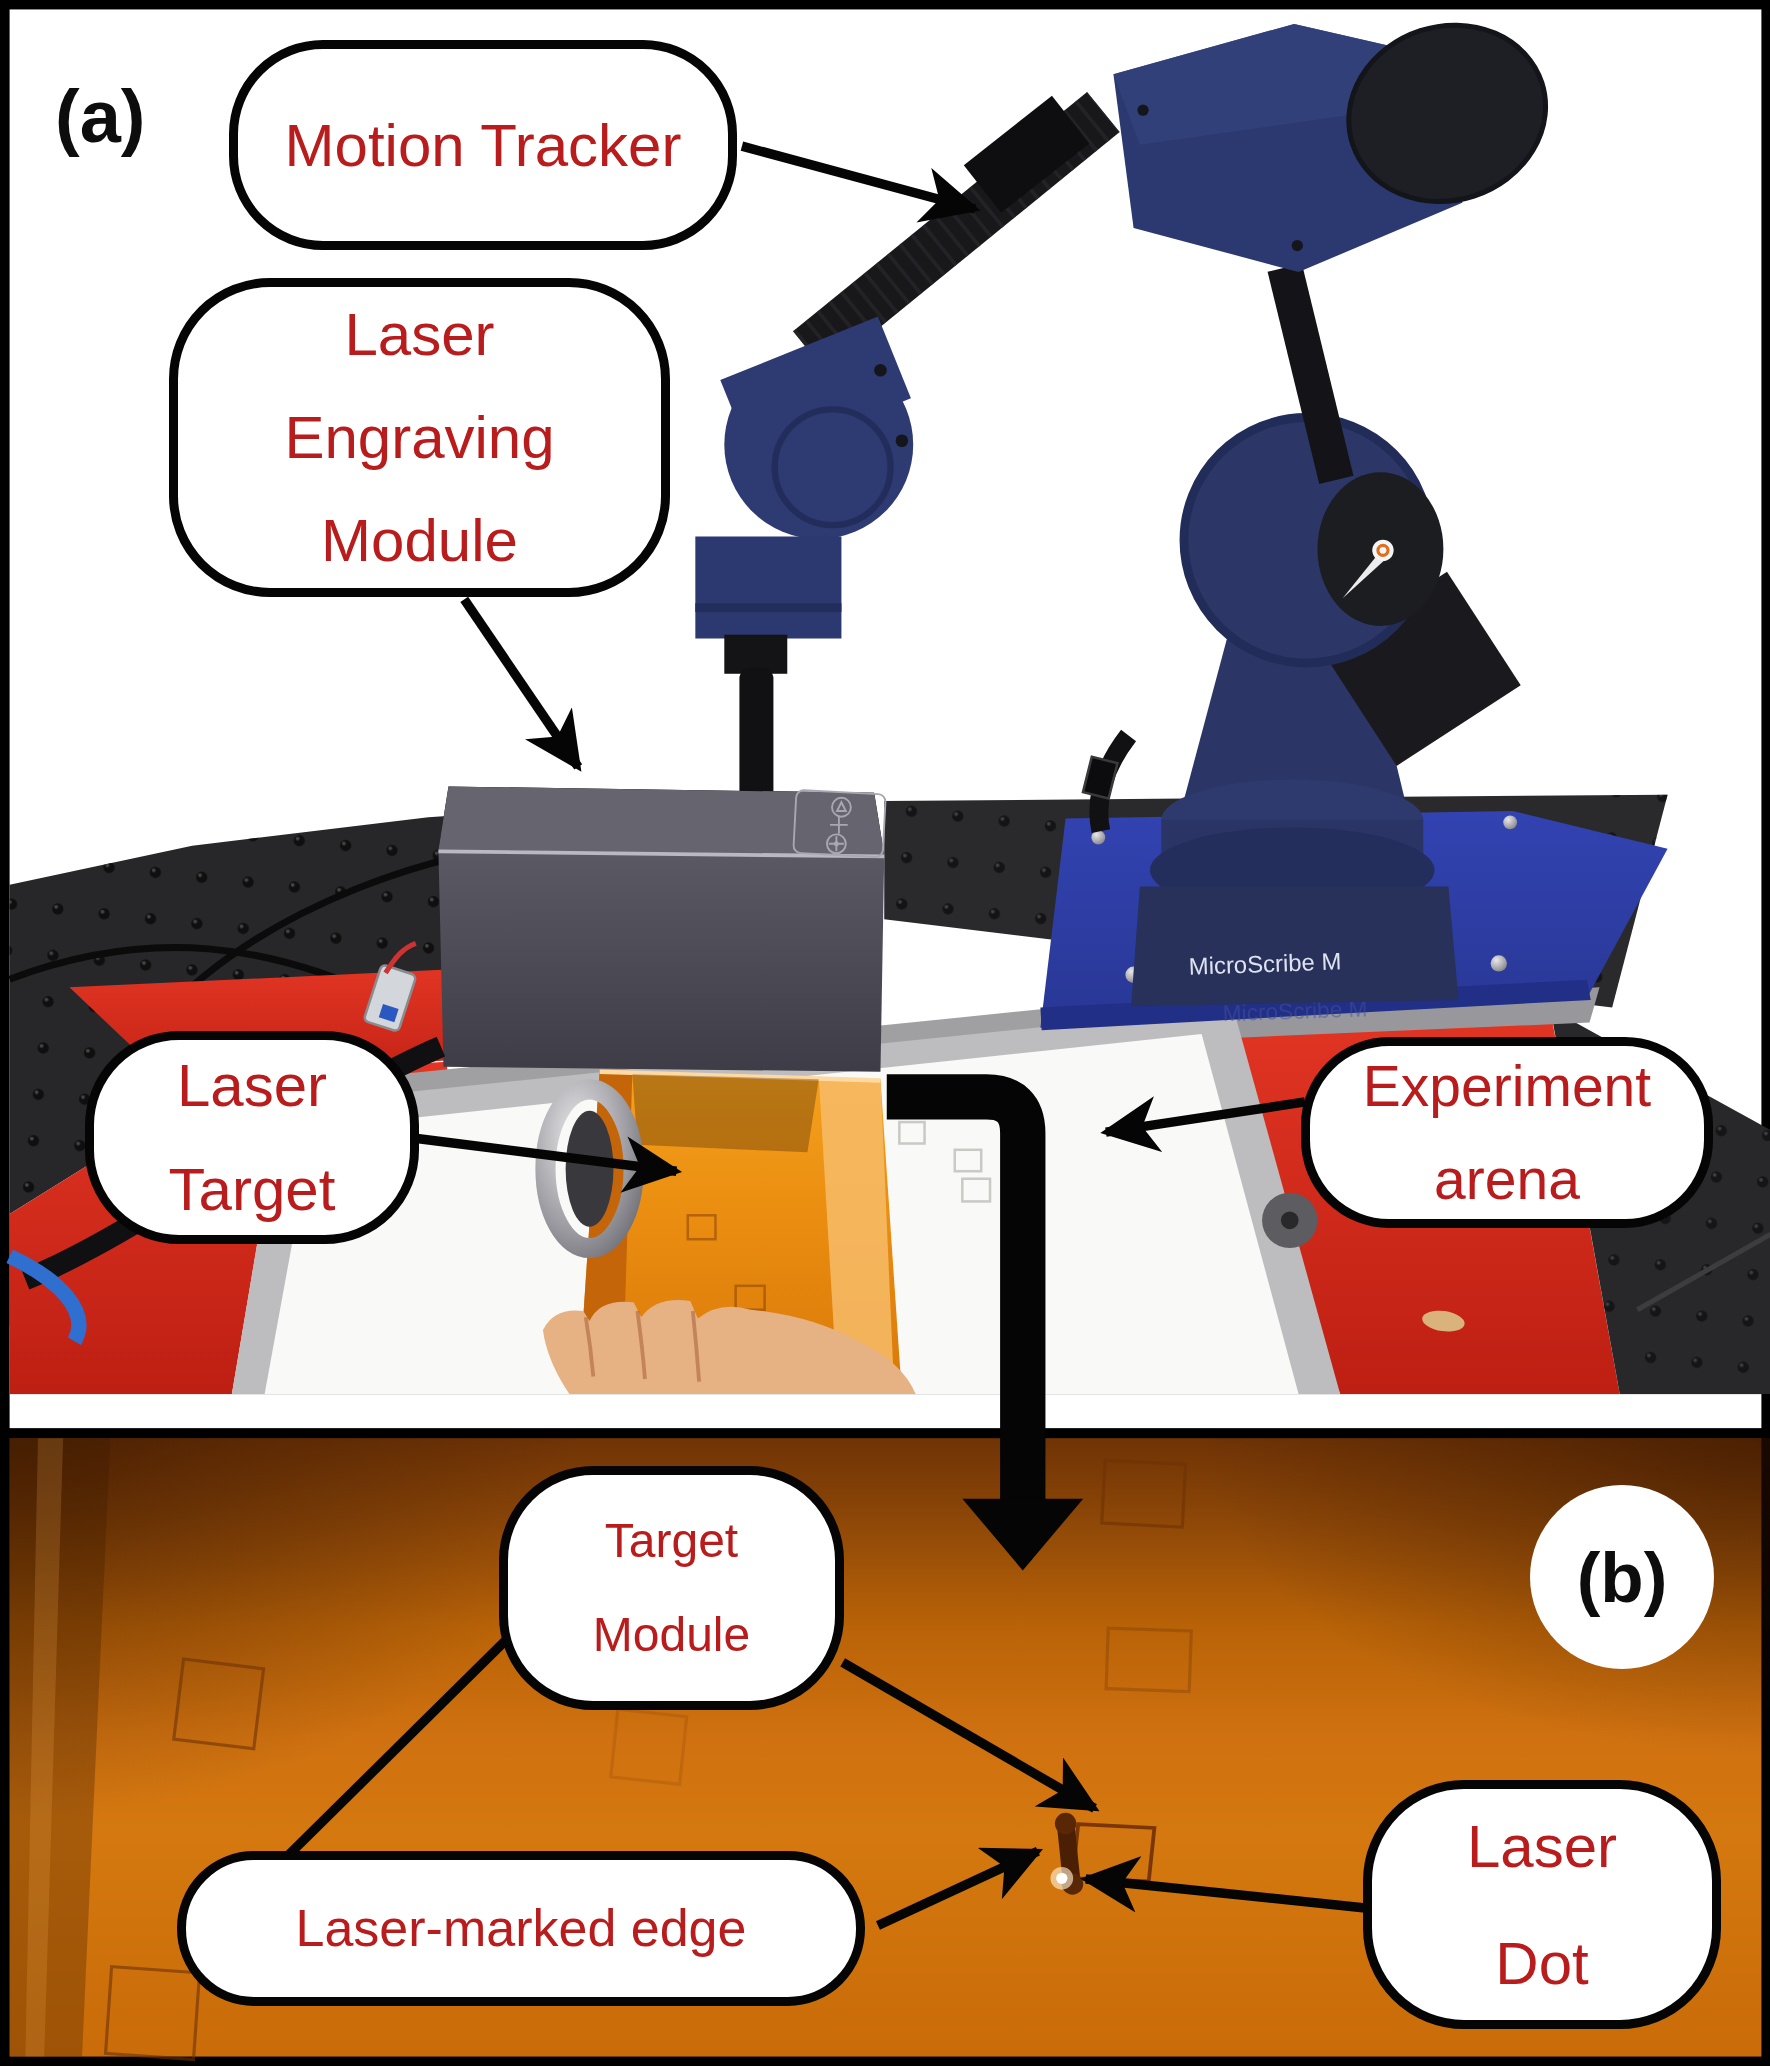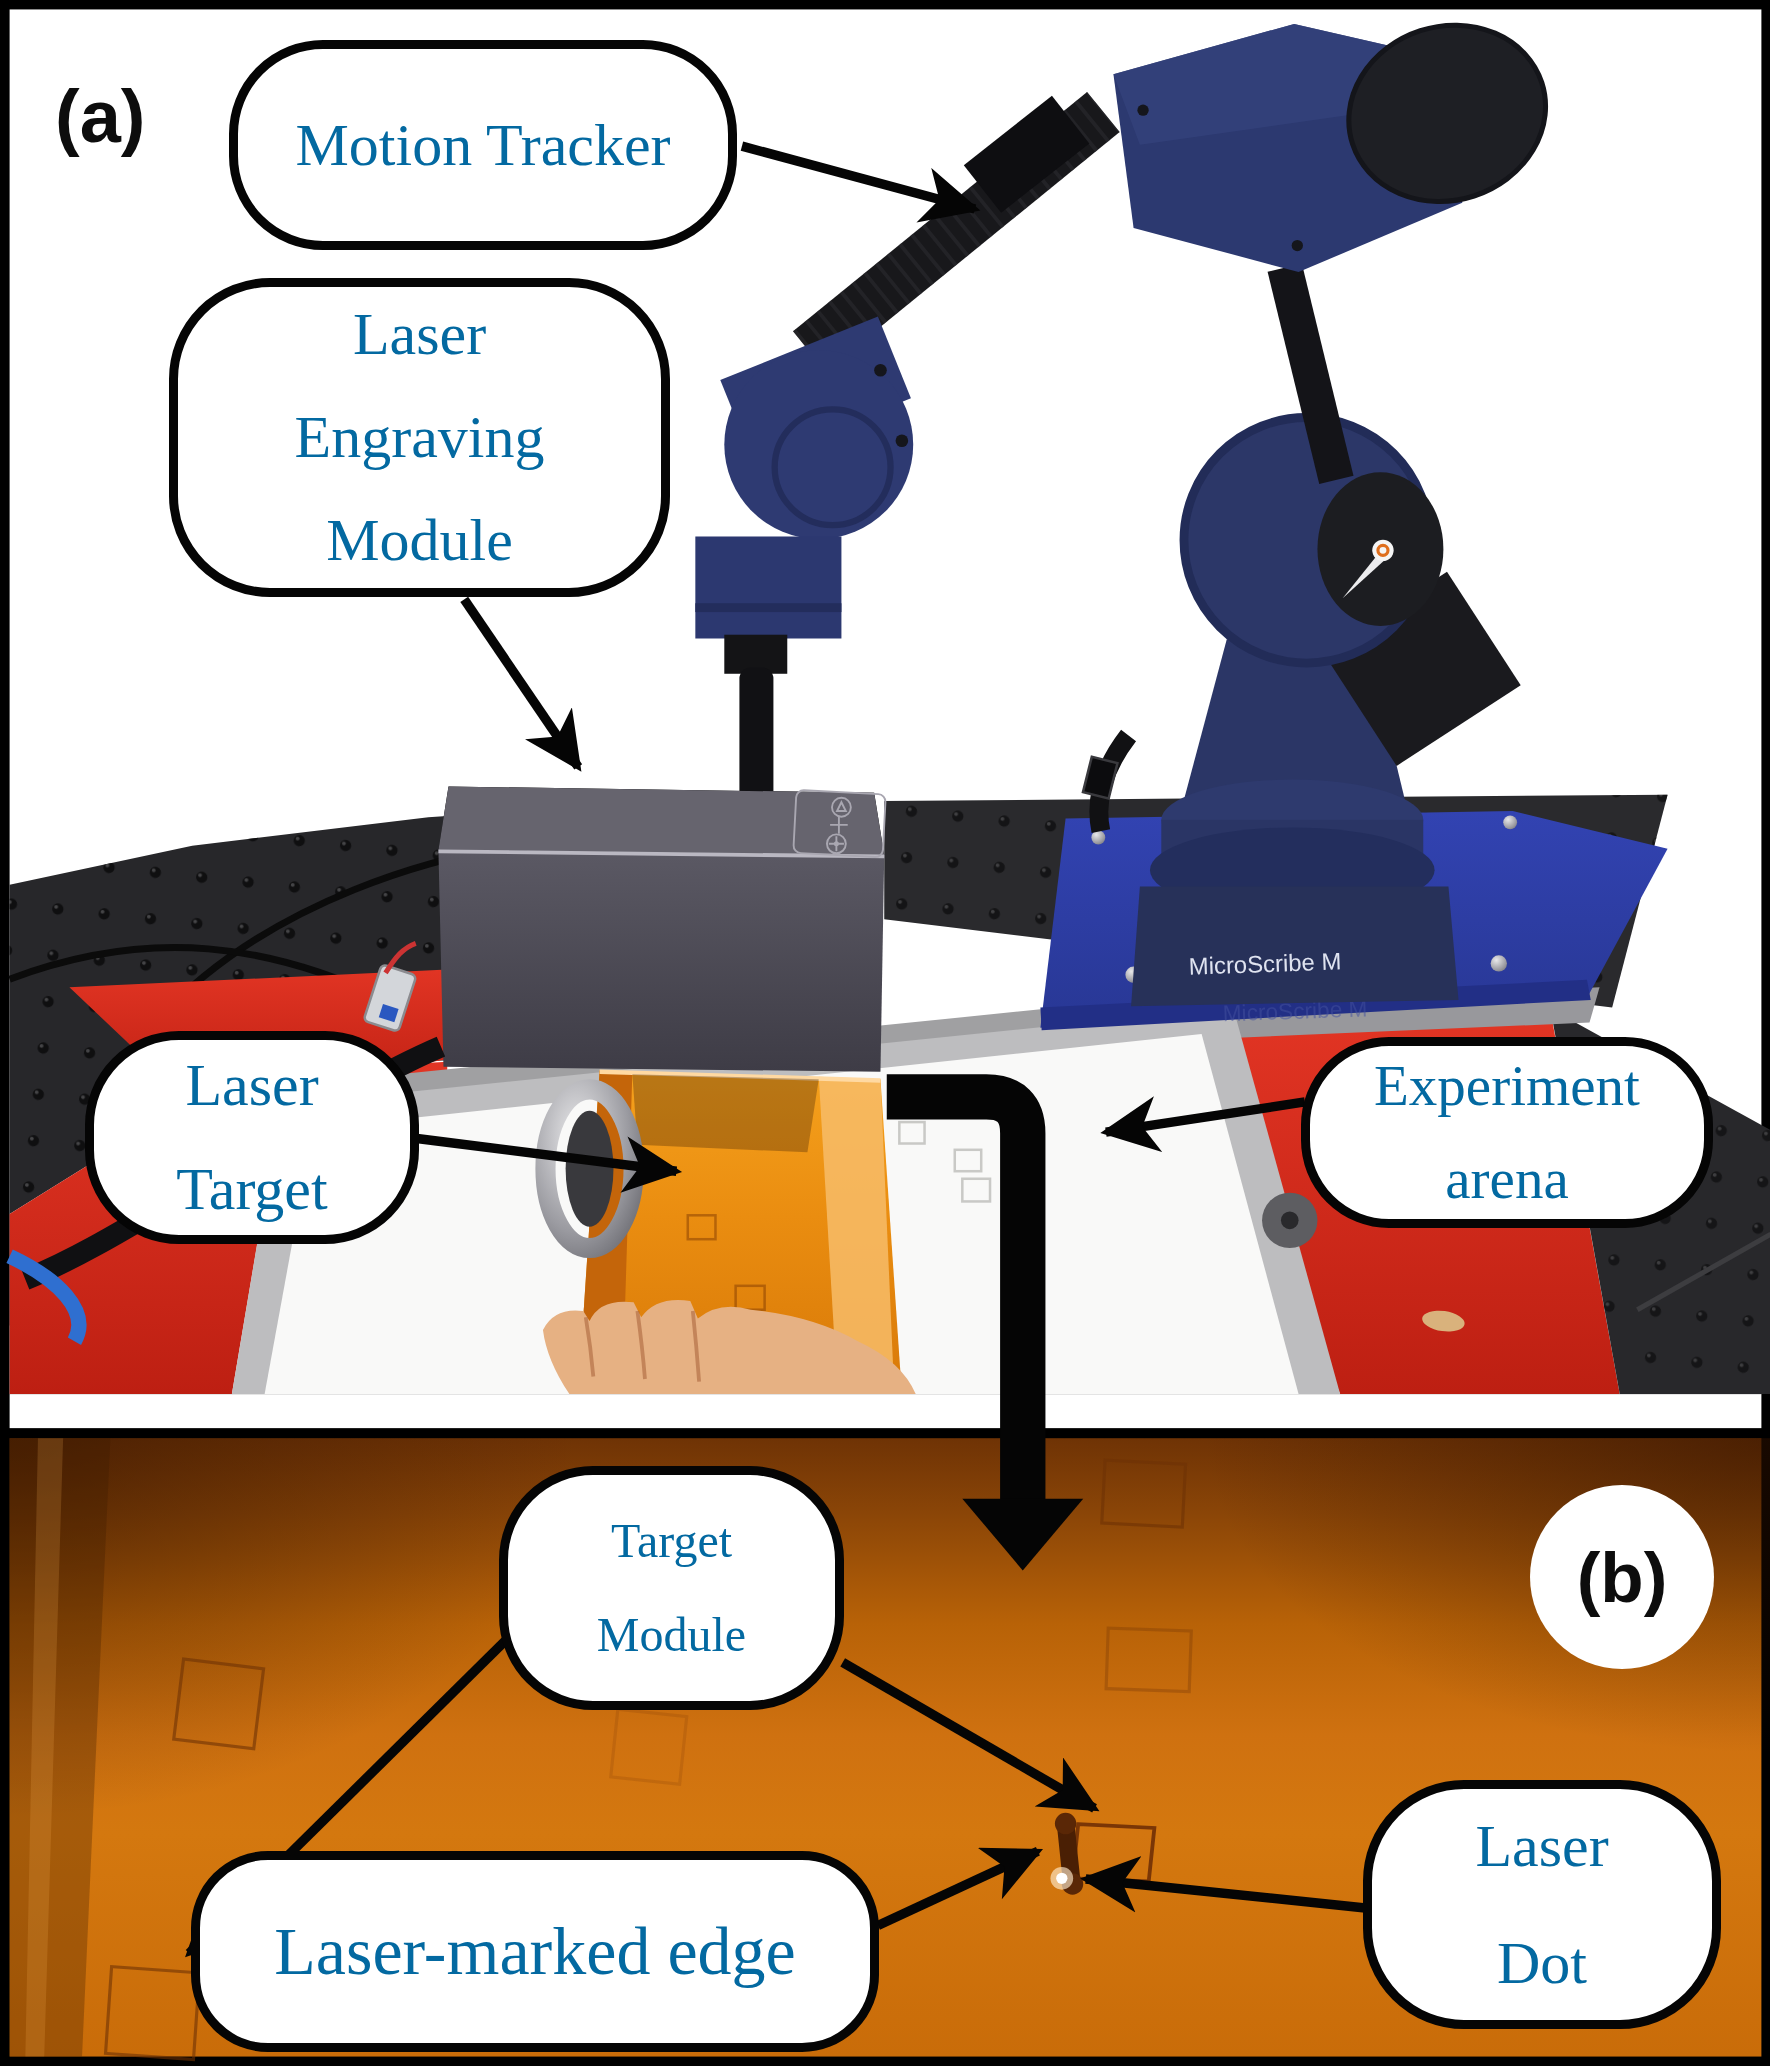--- a/index.html
+++ b/index.html
@@ -2,30 +2,30 @@
 <html style="font-size:10px"><head>
 <meta charset="utf-8">
 <style>
   html,body{margin:0;padding:0;background:#000;}
   #figure{position:relative;width:1771px;height:2066px;background:#000;
           font-family:"Liberation Sans",sans-serif;overflow:hidden;}
   #photo-svg{position:absolute;left:0;top:0;width:1771px;height:2066px;}
   .callout{position:absolute;background:#ffffff;border:9.4px solid #050505;
            box-sizing:border-box;display:flex;flex-direction:column;
            align-items:center;justify-content:center;text-align:center;
-           color:#0369a1;font-family:Liberation Serif, serif;line-height:1.55;}
+           color:#b91c1c;font-family:Liberation Sans, sans-serif;line-height:1.55;}
   .callout .ln{display:block;}
   .panel-letter{position:absolute;font-weight:bold;color:#0d0d0d;
                 font-family:"Liberation Sans",sans-serif;}
   #co-motion{left:229px;top:40px;width:508px;height:210px;border-radius:94px;font-size:60px;}
   #co-lem{left:169px;top:278px;width:501px;height:319px;border-radius:101px;font-size:60px;line-height:1.72;}
   #co-shield{left:85px;top:1031px;width:334px;height:213px;border-radius:94px;font-size:60px;line-height:1.72;}
   #co-arena{left:1301px;top:997px;width:412px;height:191px;border-radius:88px;font-size:57px;line-height:1.62;margin-top:40px;}
   #co-target{left:499px;top:1466px;width:345px;height:244px;border-radius:94px;font-size:48px;line-height:1.95;}
-  #co-edge{left:191px;top:1851px;width:688px;height:201px;border-radius:77px;font-size:68px;}
+  #co-edge{left:177px;top:1851px;width:688px;height:155px;border-radius:77px;font-size:52px;}
   #co-dot{left:1363px;top:1780px;width:358px;height:249px;border-radius:101px;font-size:60px;line-height:1.95;}
   #label-a{left:55px;top:74px;font-size:74px;}
   #label-b-circle{position:absolute;left:1530px;top:1485px;width:184px;height:184px;
                   border-radius:50%;background:#fff;display:flex;align-items:center;
                   justify-content:center;}
   #label-b-circle .panel-letter{position:static;font-size:71px;}
 </style>
 </head>
 <body>
 

